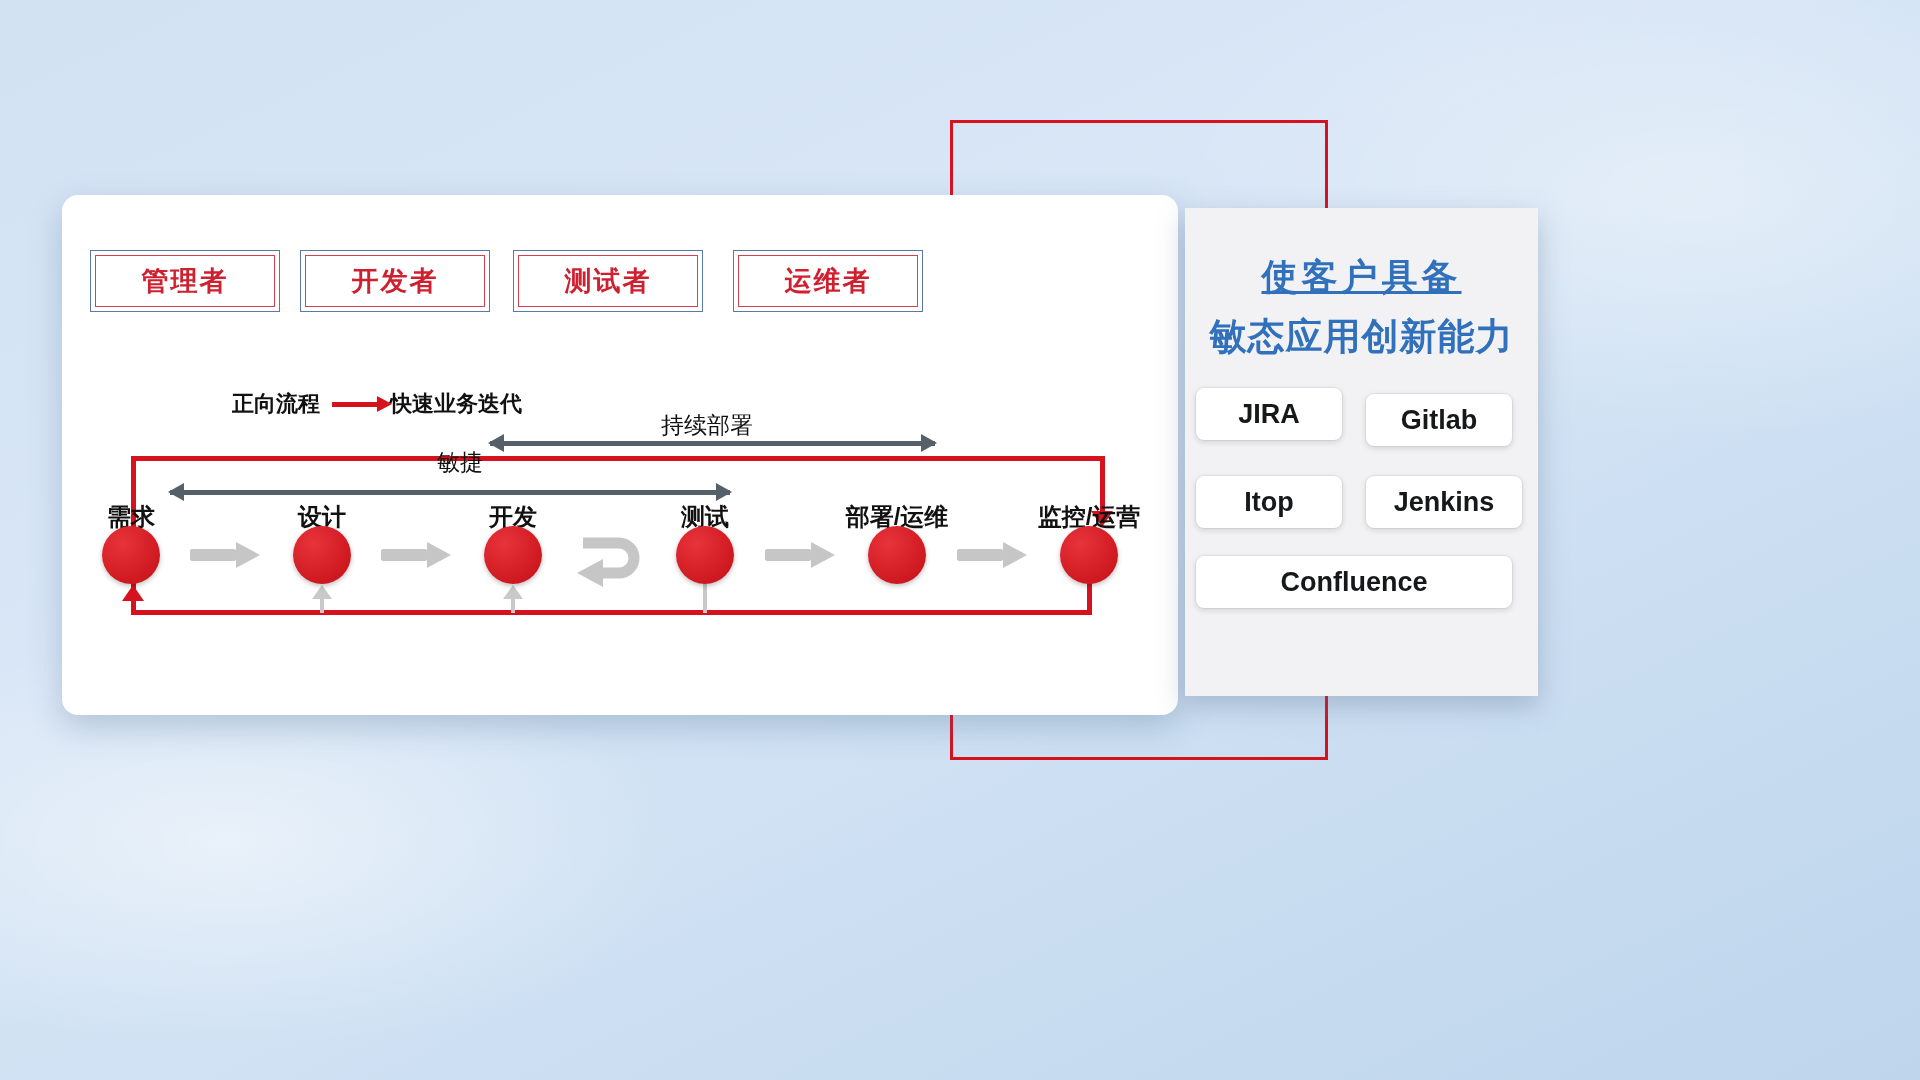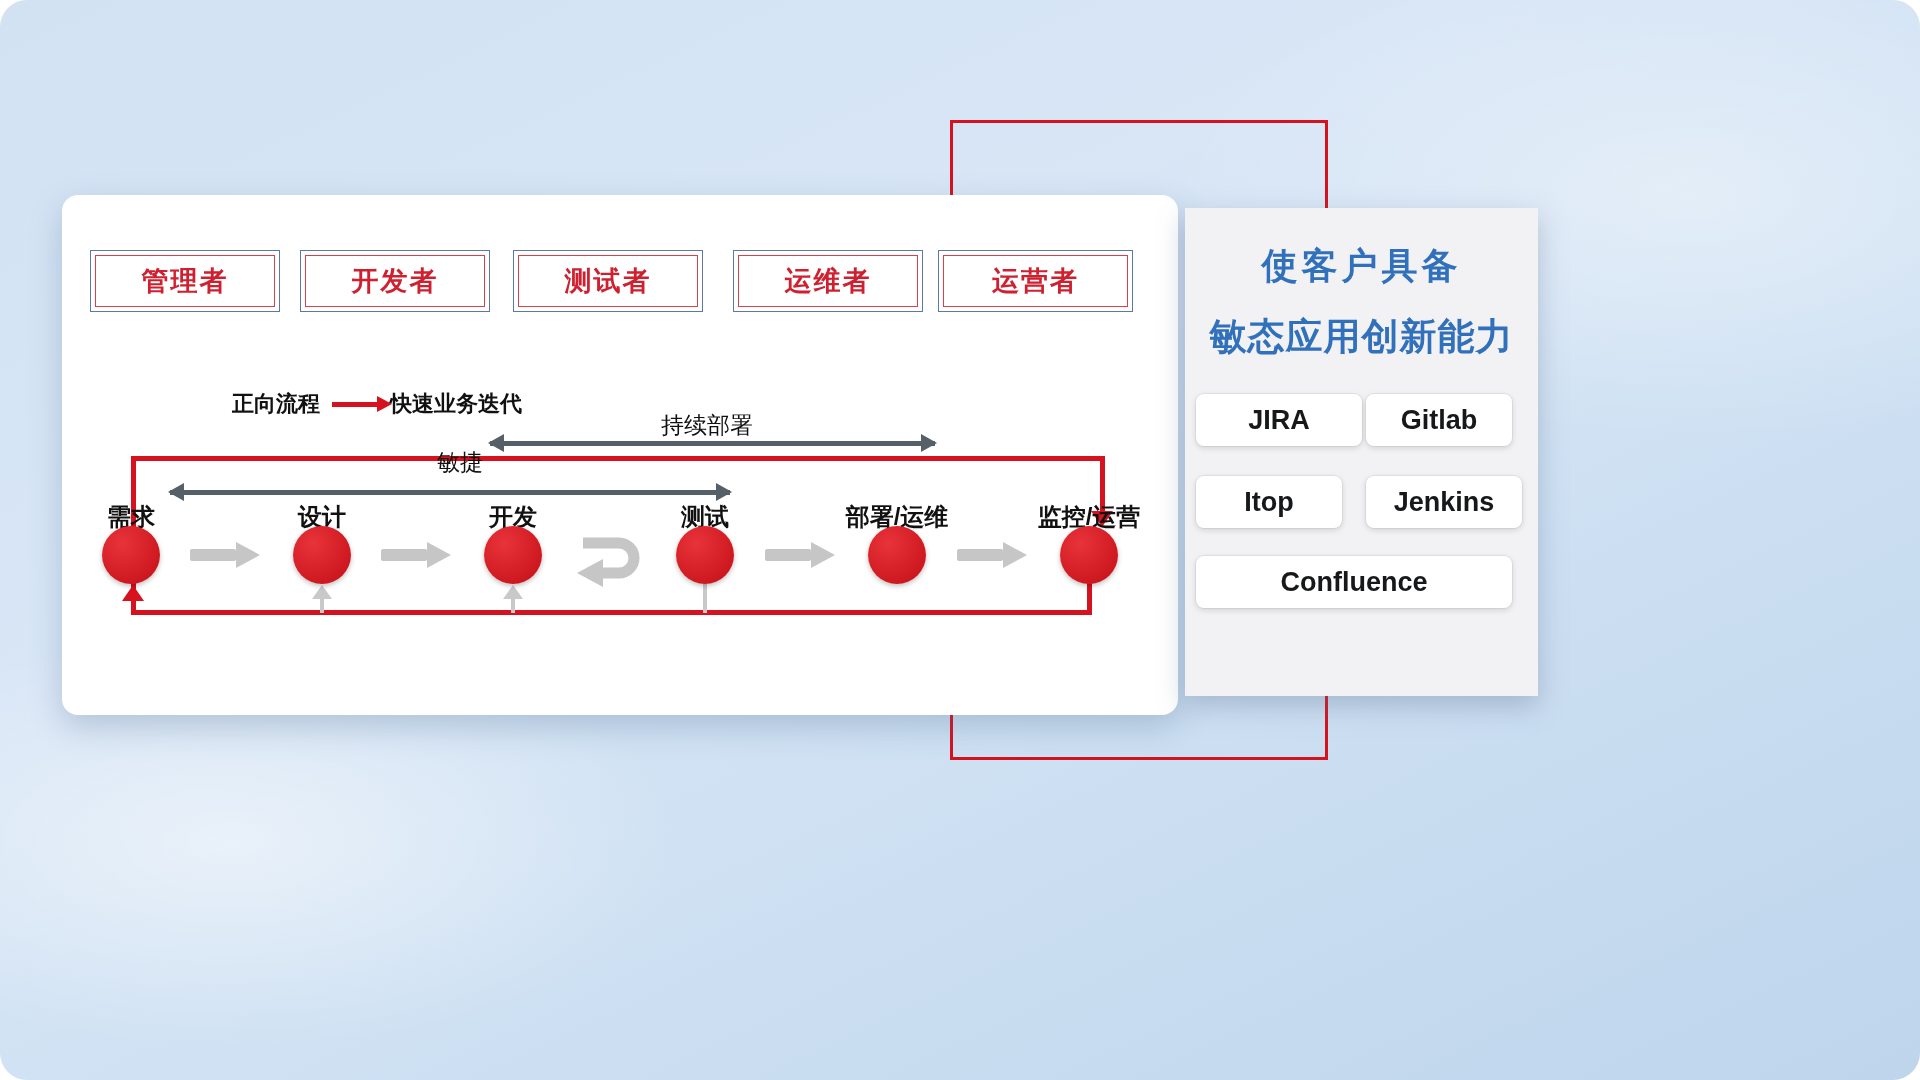--- a/index.html
+++ b/index.html
@@ -3,21 +3,20 @@
 <meta charset="utf-8">
 <style>
   * { margin:0; padding:0; box-sizing:border-box; }
   html,body { width:1920px; height:1080px; font-family:"Liberation Sans", sans-serif; }
   .stage {
     position:relative; width:1920px; height:1080px; overflow:hidden;
     background:
       radial-gradient(ellipse 700px 320px at 12% 78%, rgba(255,255,255,.50), transparent 65%),
       radial-gradient(ellipse 800px 380px at 88% 18%, rgba(255,255,255,.38), transparent 65%),
       linear-gradient(155deg,#d2e2f3 0%,#d8e6f6 35%,#cfe1f3 60%,#bed5ec 100%);
-    border-radius: 27px;
   }
   
   .red-frame { position:absolute; left:950px; top:120px; width:378px; height:640px; border:3px solid #d6121f; }
 
   
   .card { position:absolute; left:62px; top:195px; width:1116px; height:520px; background:#ffffff;
           border-radius:16px; box-shadow:0 12px 32px rgba(70,100,140,.28); }
 
   .role-box { position:absolute; top:55px; width:190px; height:62px; background:#fff;
               border:1px solid #5a79a8;
@@ -69,21 +68,21 @@
   .tri-up-gray { position:absolute; width:0; height:0;
       border-bottom:14px solid #c9c9c9; border-left:10px solid transparent; border-right:10px solid transparent; }
 
   .legend-feedback { position:absolute; left:705px; top:458px; display:flex; align-items:center; gap:18px;
                      font-size:22px; font-weight:bold; color:#111; }
 
   
   .panel { position:absolute; left:1185px; top:208px; width:353px; height:488px; background:#f2f2f4;
            box-shadow:0 10px 26px rgba(90,110,140,.35); }
   .panel-title { position:absolute; left:0; width:100%; text-align:center; color:#3170ba; font-weight:bold; }
-  .panel-title.l1 { top:34px; font-size:36px; letter-spacing:4px; }
+  .panel-title.l1 { top:45px; font-size:36px; letter-spacing:4px;text-decoration:underline; }
   .panel-title.l2 { top:104px; font-size:37px; letter-spacing:1px; }
   .tool { position:absolute; height:52px; background:#ffffff; border-radius:8px;
           box-shadow:0 2px 6px rgba(0,0,0,.14), 0 0 0 1px #e6e6e9;
           display:flex; align-items:center; justify-content:center;
           font-size:27px; font-weight:bold; color:#17181a; }
 </style>
 </head>
 <body>
 
 <div class="stage">
@@ -96,23 +95,20 @@
         <span>管理者</span>
       </div>
     <div class="role-box" style="left:238px">
         <span>开发者</span>
       </div>
     <div class="role-box" style="left:451px">
         <span>测试者</span>
       </div>
     <div class="role-box" style="left:671px">
         <span>运维者</span>
-      </div>
-    <div class="role-box" style="left:876px;width:195px">
-        <span>运营者</span>
       </div>
 
 
     <div class="legend-forward">
       <span>正向流程</span>
       <span class="arrow-right-red"></span>
       <span>快速业务迭代</span>
     </div>
 
     <div class="span-label" style="left:565px;top:215px;width:160px">持续部署</div>
@@ -170,20 +166,20 @@
     <div class="node" style="left:614px"></div>
     <div class="node" style="left:806px"></div>
     <div class="node" style="left:998px"></div>
 
 
   </div>
 
   <div class="panel">
     <div class="panel-title l1">使客户具备</div>
     <div class="panel-title l2">敏态应用创新能力</div>
-    <div class="tool" style="left:11px;top:186px;width:166px">JIRA</div>
+    <div class="tool" style="left:11px;top:180px;width:146px">JIRA</div>
     <div class="tool" style="left:181px;top:186px;width:146px">Gitlab</div>
     <div class="tool" style="left:11px;top:268px;width:146px">Itop</div>
     <div class="tool" style="left:181px;top:268px;width:156px">Jenkins</div>
     <div class="tool" style="left:11px;top:348px;width:316px">Confluence</div>
   </div>
 
 </div>
 
 </body></html>

